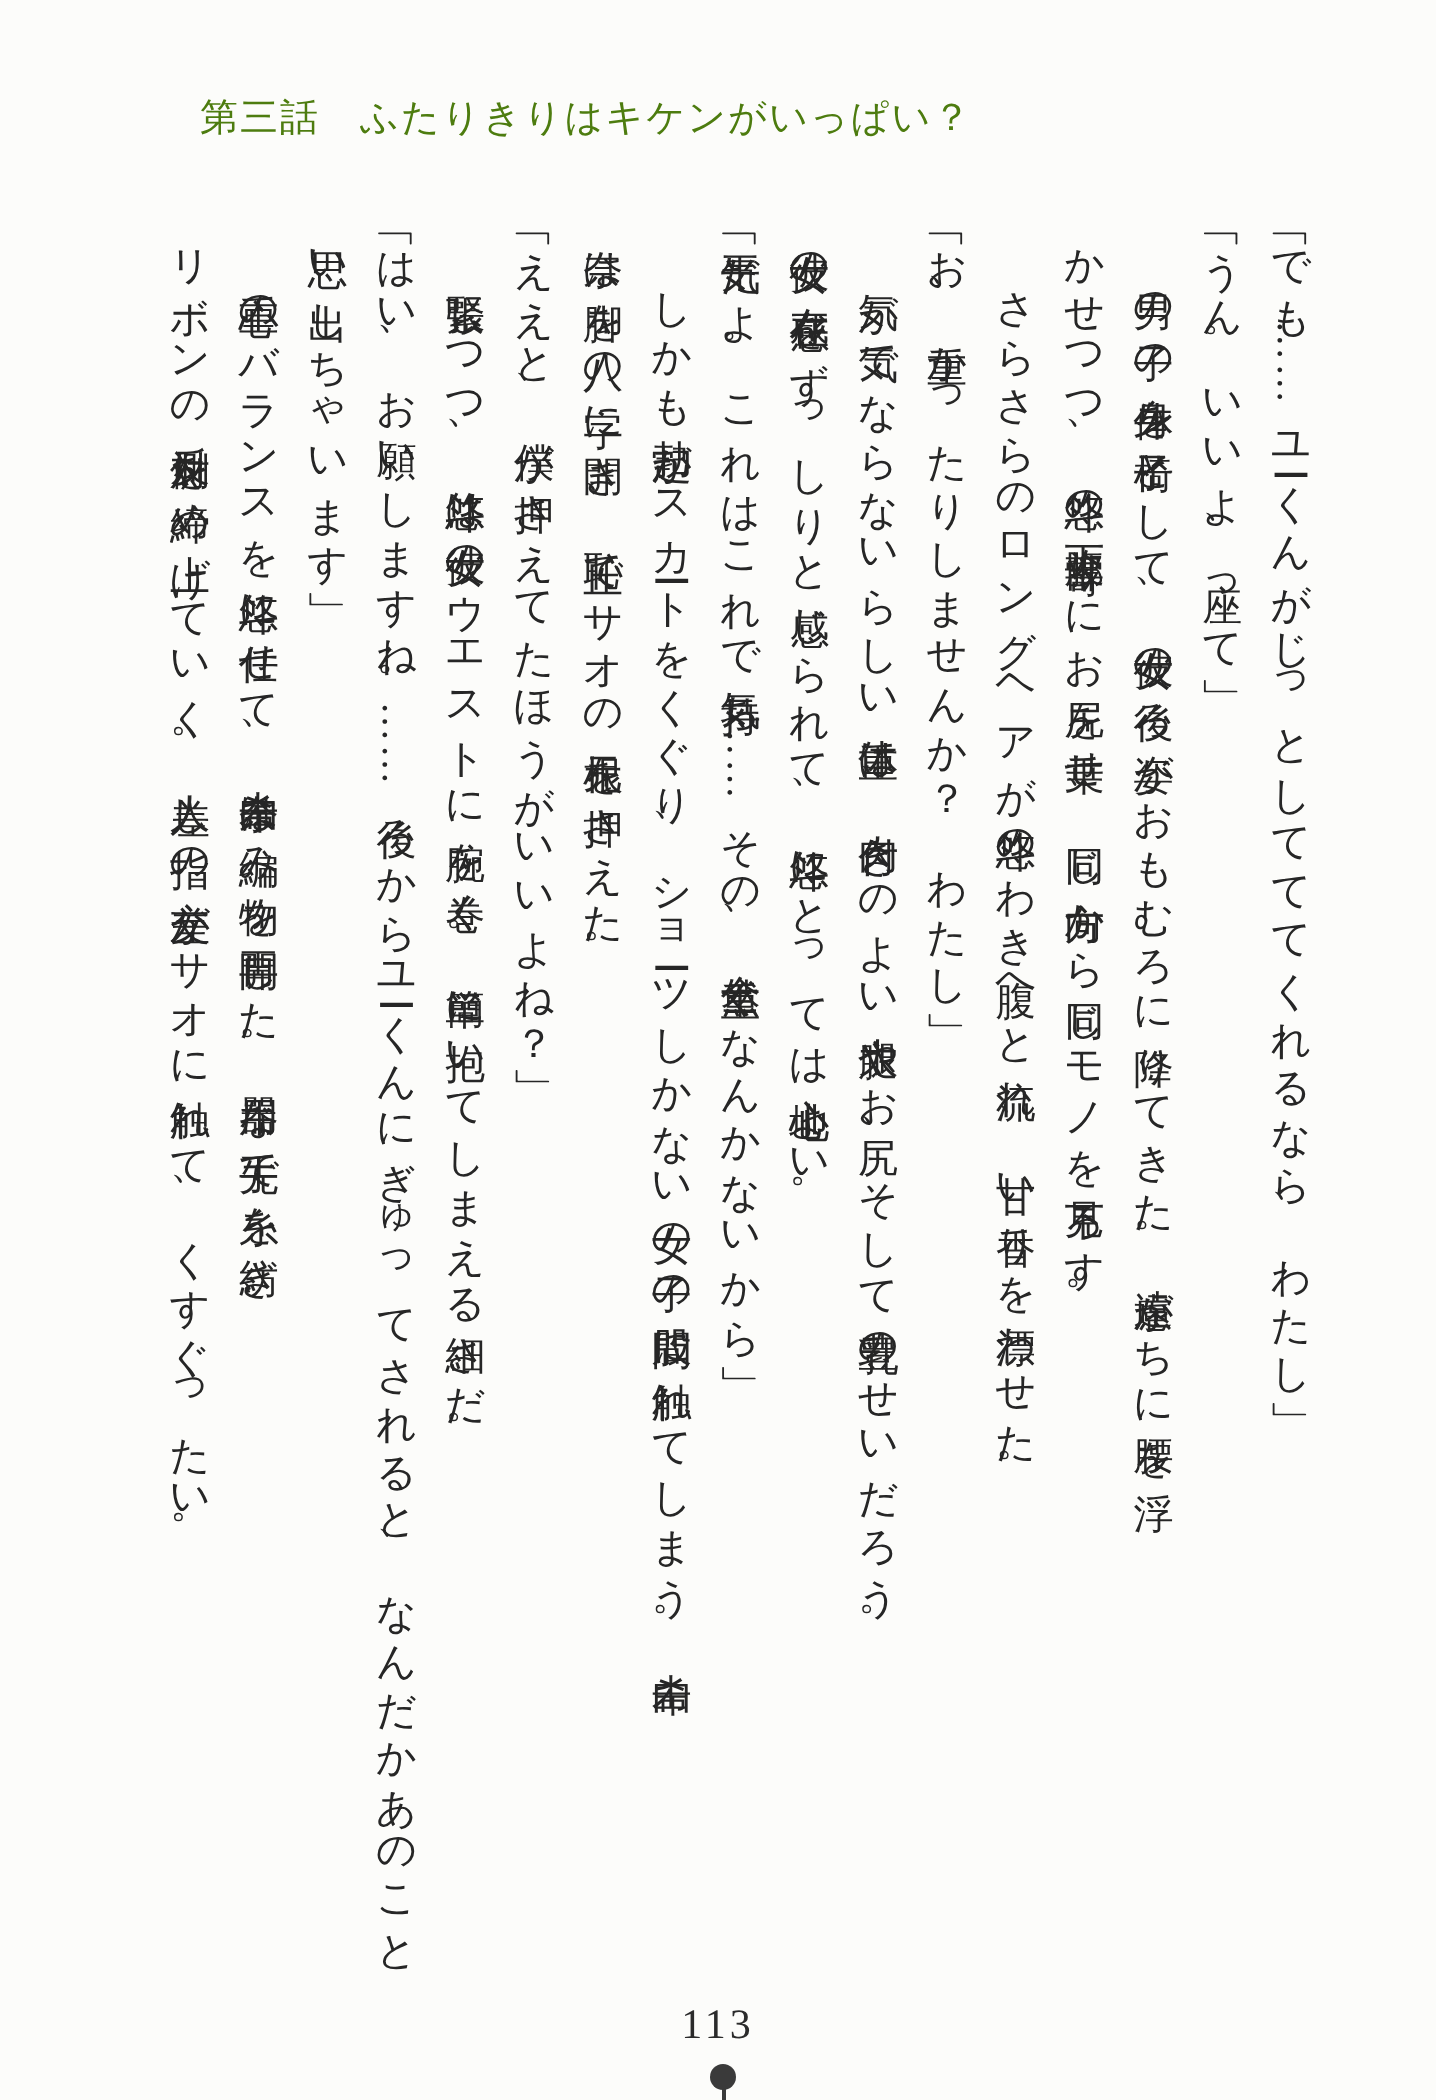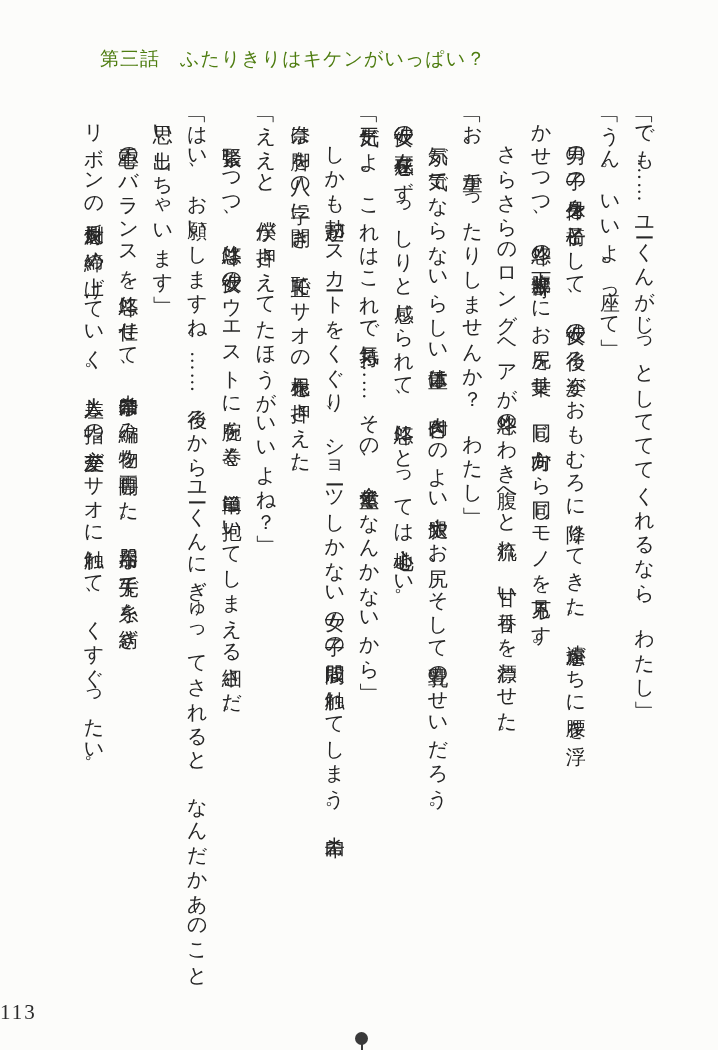--- a/index.html
+++ b/index.html
@@ -40,20 +40,21 @@
     color: #262626;
   }
   .text-line {
     white-space: nowrap;
   }
   .page-number {
     position: absolute;
     left: 0;
     right: 0;
     top: 1000px;
+    text-align: center;
     font-size: 21px;
     letter-spacing: 2px;
     color: #2b2b2b;
   }
   .page-marker {
     position: absolute;
     left: 355px;
     top: 1032px;
     width: 13px;
     height: 18px;

